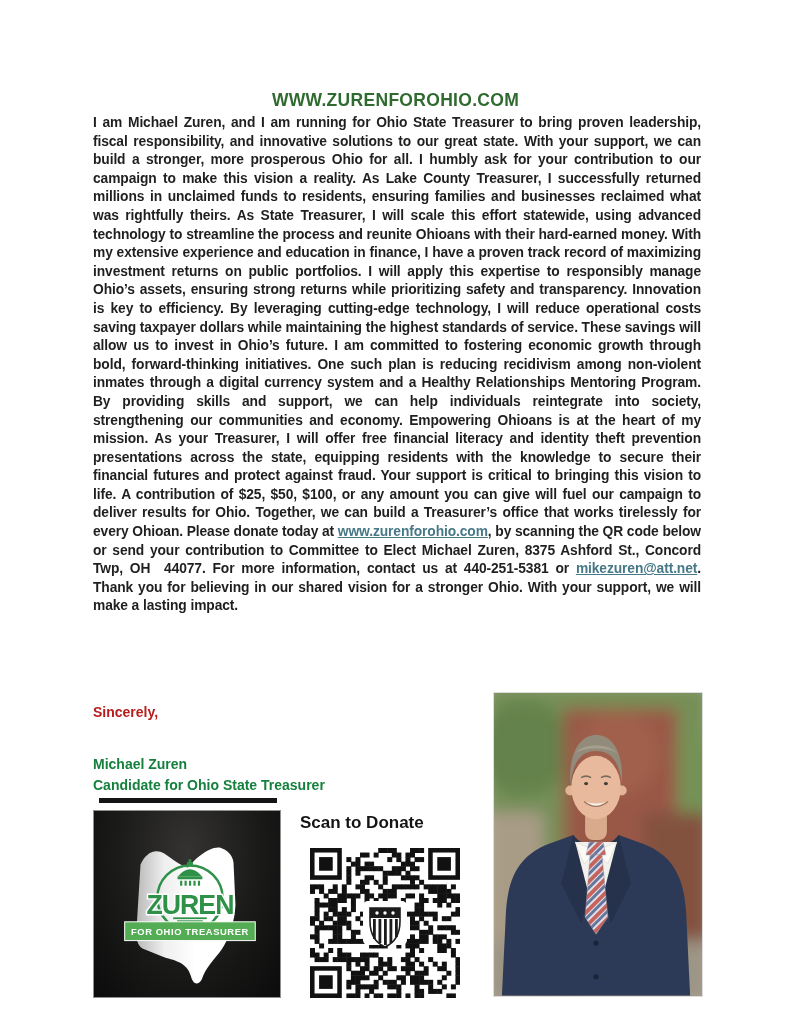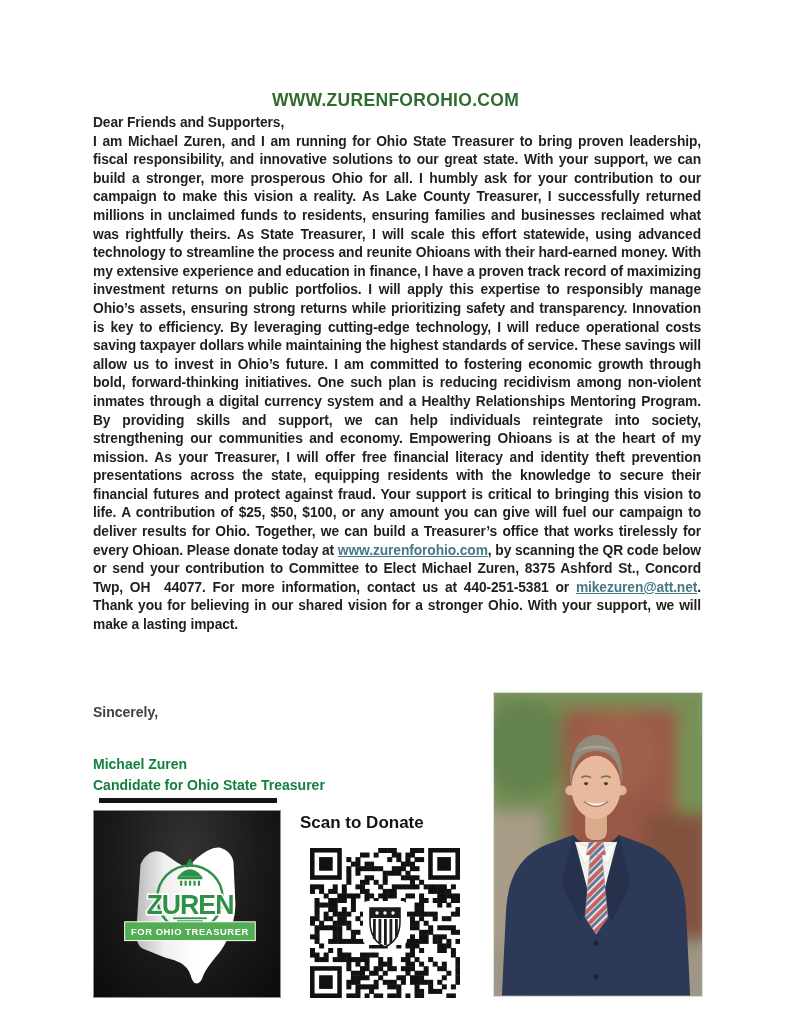--- a/index.html
+++ b/index.html
@@ -11,21 +11,21 @@
   .site-header {
     position:absolute; top:90px; left:0; width:791px; text-align:center;
     font-size:17.5px; font-weight:800; letter-spacing:0.3px; color:#2f6b2f;
   }
   .letter-body {
     position:absolute; left:93px; top:114px; width:608px;
     color:#1f1f1f; font-size:13.8px; font-weight:700;
     line-height:18.6px; letter-spacing:-0.1px; text-align:justify;
   }
   .letter-body a { color:#467886; text-decoration:underline; font-weight:700; cursor:pointer; }
-  .closing   { position:absolute; left:93px; top:704px; font-size:14px; font-weight:700; color:#404040; }
+  .closing   { position:absolute; left:93px; top:704px; font-size:14px; font-weight:700; color:#b91c1c; }
   .signature { position:absolute; left:93px; top:754px; font-size:14px; font-weight:700; color:#15803d; line-height:21px; }
   .logo-bar  { position:absolute; left:99px; top:798px; width:178px; height:5px; background:#141414; }
   .logo-square {
     position:absolute; left:93px; top:810px; width:188px; height:188px;
     border:1px solid #8f8f8f; border-radius:0;
     background:radial-gradient(ellipse at 50% 22%, #343331 0%, #1a1a19 55%, #0b0b0b 100%);
   }
   .scan-heading {
     position:absolute; left:300px; top:813px; width:172px; 
     font-size:17px; font-weight:800; color:#141414;
@@ -38,21 +38,20 @@
   svg { display:block; }
 </style>
 </head>
 <body>
 
 <div class="page">
 
   <div class="site-header">WWW.ZURENFOROHIO.COM</div>
 
   <div class="letter-body">
-    <p>Dear Friends and Supporters,</p>
     <p><span>I am Michael Zuren, and I am running for Ohio State Treasurer to bring proven leadership, fiscal responsibility, and innovative solutions to our great state. With your support, we can build a stronger, more prosperous Ohio for all. I humbly ask for your contribution to our campaign to make this vision a reality. As Lake County Treasurer, I successfully returned millions in unclaimed funds to residents, ensuring families and businesses reclaimed what was rightfully theirs. As State Treasurer, I will scale this effort statewide, using advanced technology to streamline the process and reunite Ohioans with their hard-earned money. With my extensive experience and education in finance, I have a proven track record of maximizing investment returns on public portfolios. I will apply this expertise to responsibly manage Ohio’s assets, ensuring strong returns while prioritizing safety and transparency. Innovation is key to efficiency. By leveraging cutting-edge technology, I will reduce operational costs saving taxpayer dollars while maintaining the highest standards of service. These savings will allow us to invest in Ohio’s future. I am committed to fostering economic growth through bold, forward-thinking initiatives. One such plan is reducing recidivism among non-violent inmates through a digital currency system and a Healthy Relationships Mentoring Program. By providing skills and support, we can help individuals reintegrate into society, strengthening our communities and economy. Empowering Ohioans is at the heart of my mission. As your Treasurer, I will offer free financial literacy and identity theft prevention presentations across the state, equipping residents with the knowledge to secure their financial futures and protect against fraud. Your support is critical to bringing this vision to life. A contribution of $25, $50, $100, or any amount you can give will fuel our campaign to deliver results for Ohio. Together, we can build a Treasurer’s office that works tirelessly for every Ohioan. Please donate today at </span><a>www.zurenforohio.com</a><span>, by scanning the QR code below or send your contribution to Committee to Elect Michael Zuren, 8375 Ashford St., Concord Twp, OH&nbsp; 44077. For more information, contact us at 440-251-5381 or </span><a>mikezuren@att.net</a><span>. Thank you for believing in our shared vision for a stronger Ohio. With your support, we will make a lasting impact.</span></p>
   </div>
 
   <div class="closing">Sincerely,</div>
   <div class="signature">
     <div>Michael Zuren</div>
     <div>Candidate for Ohio State Treasurer</div>
   </div>
 
   <div class="logo-bar"></div>

